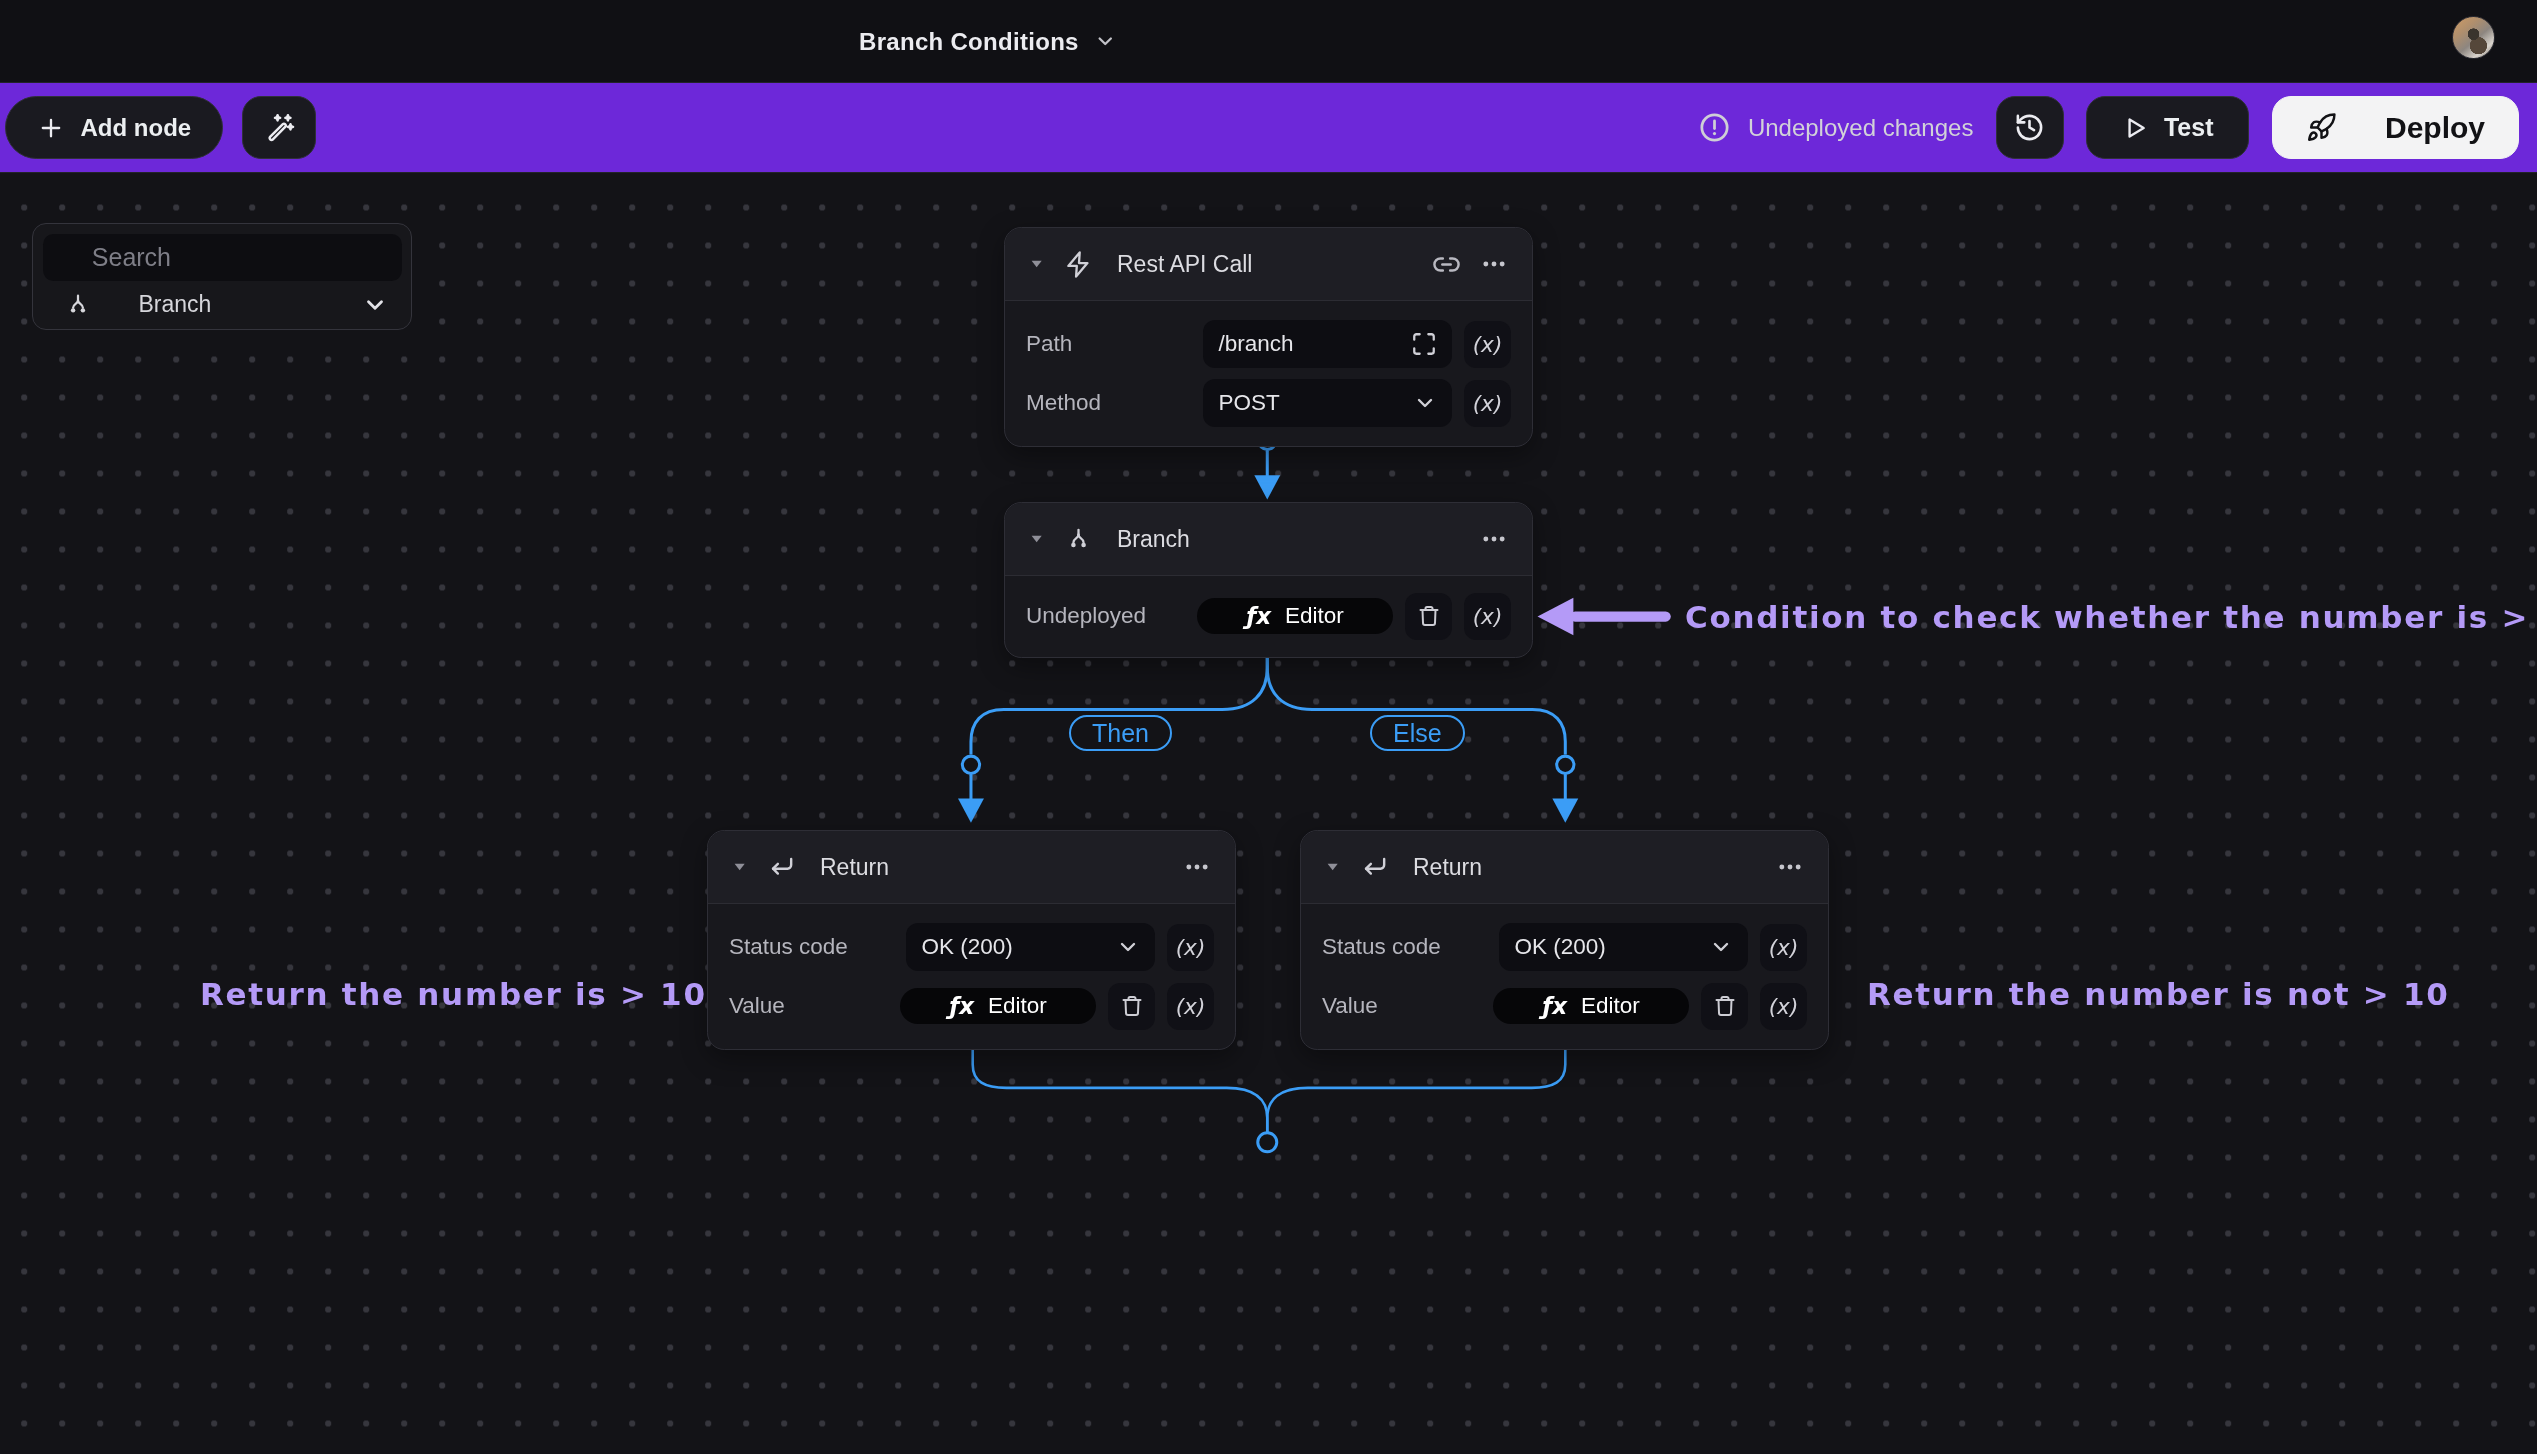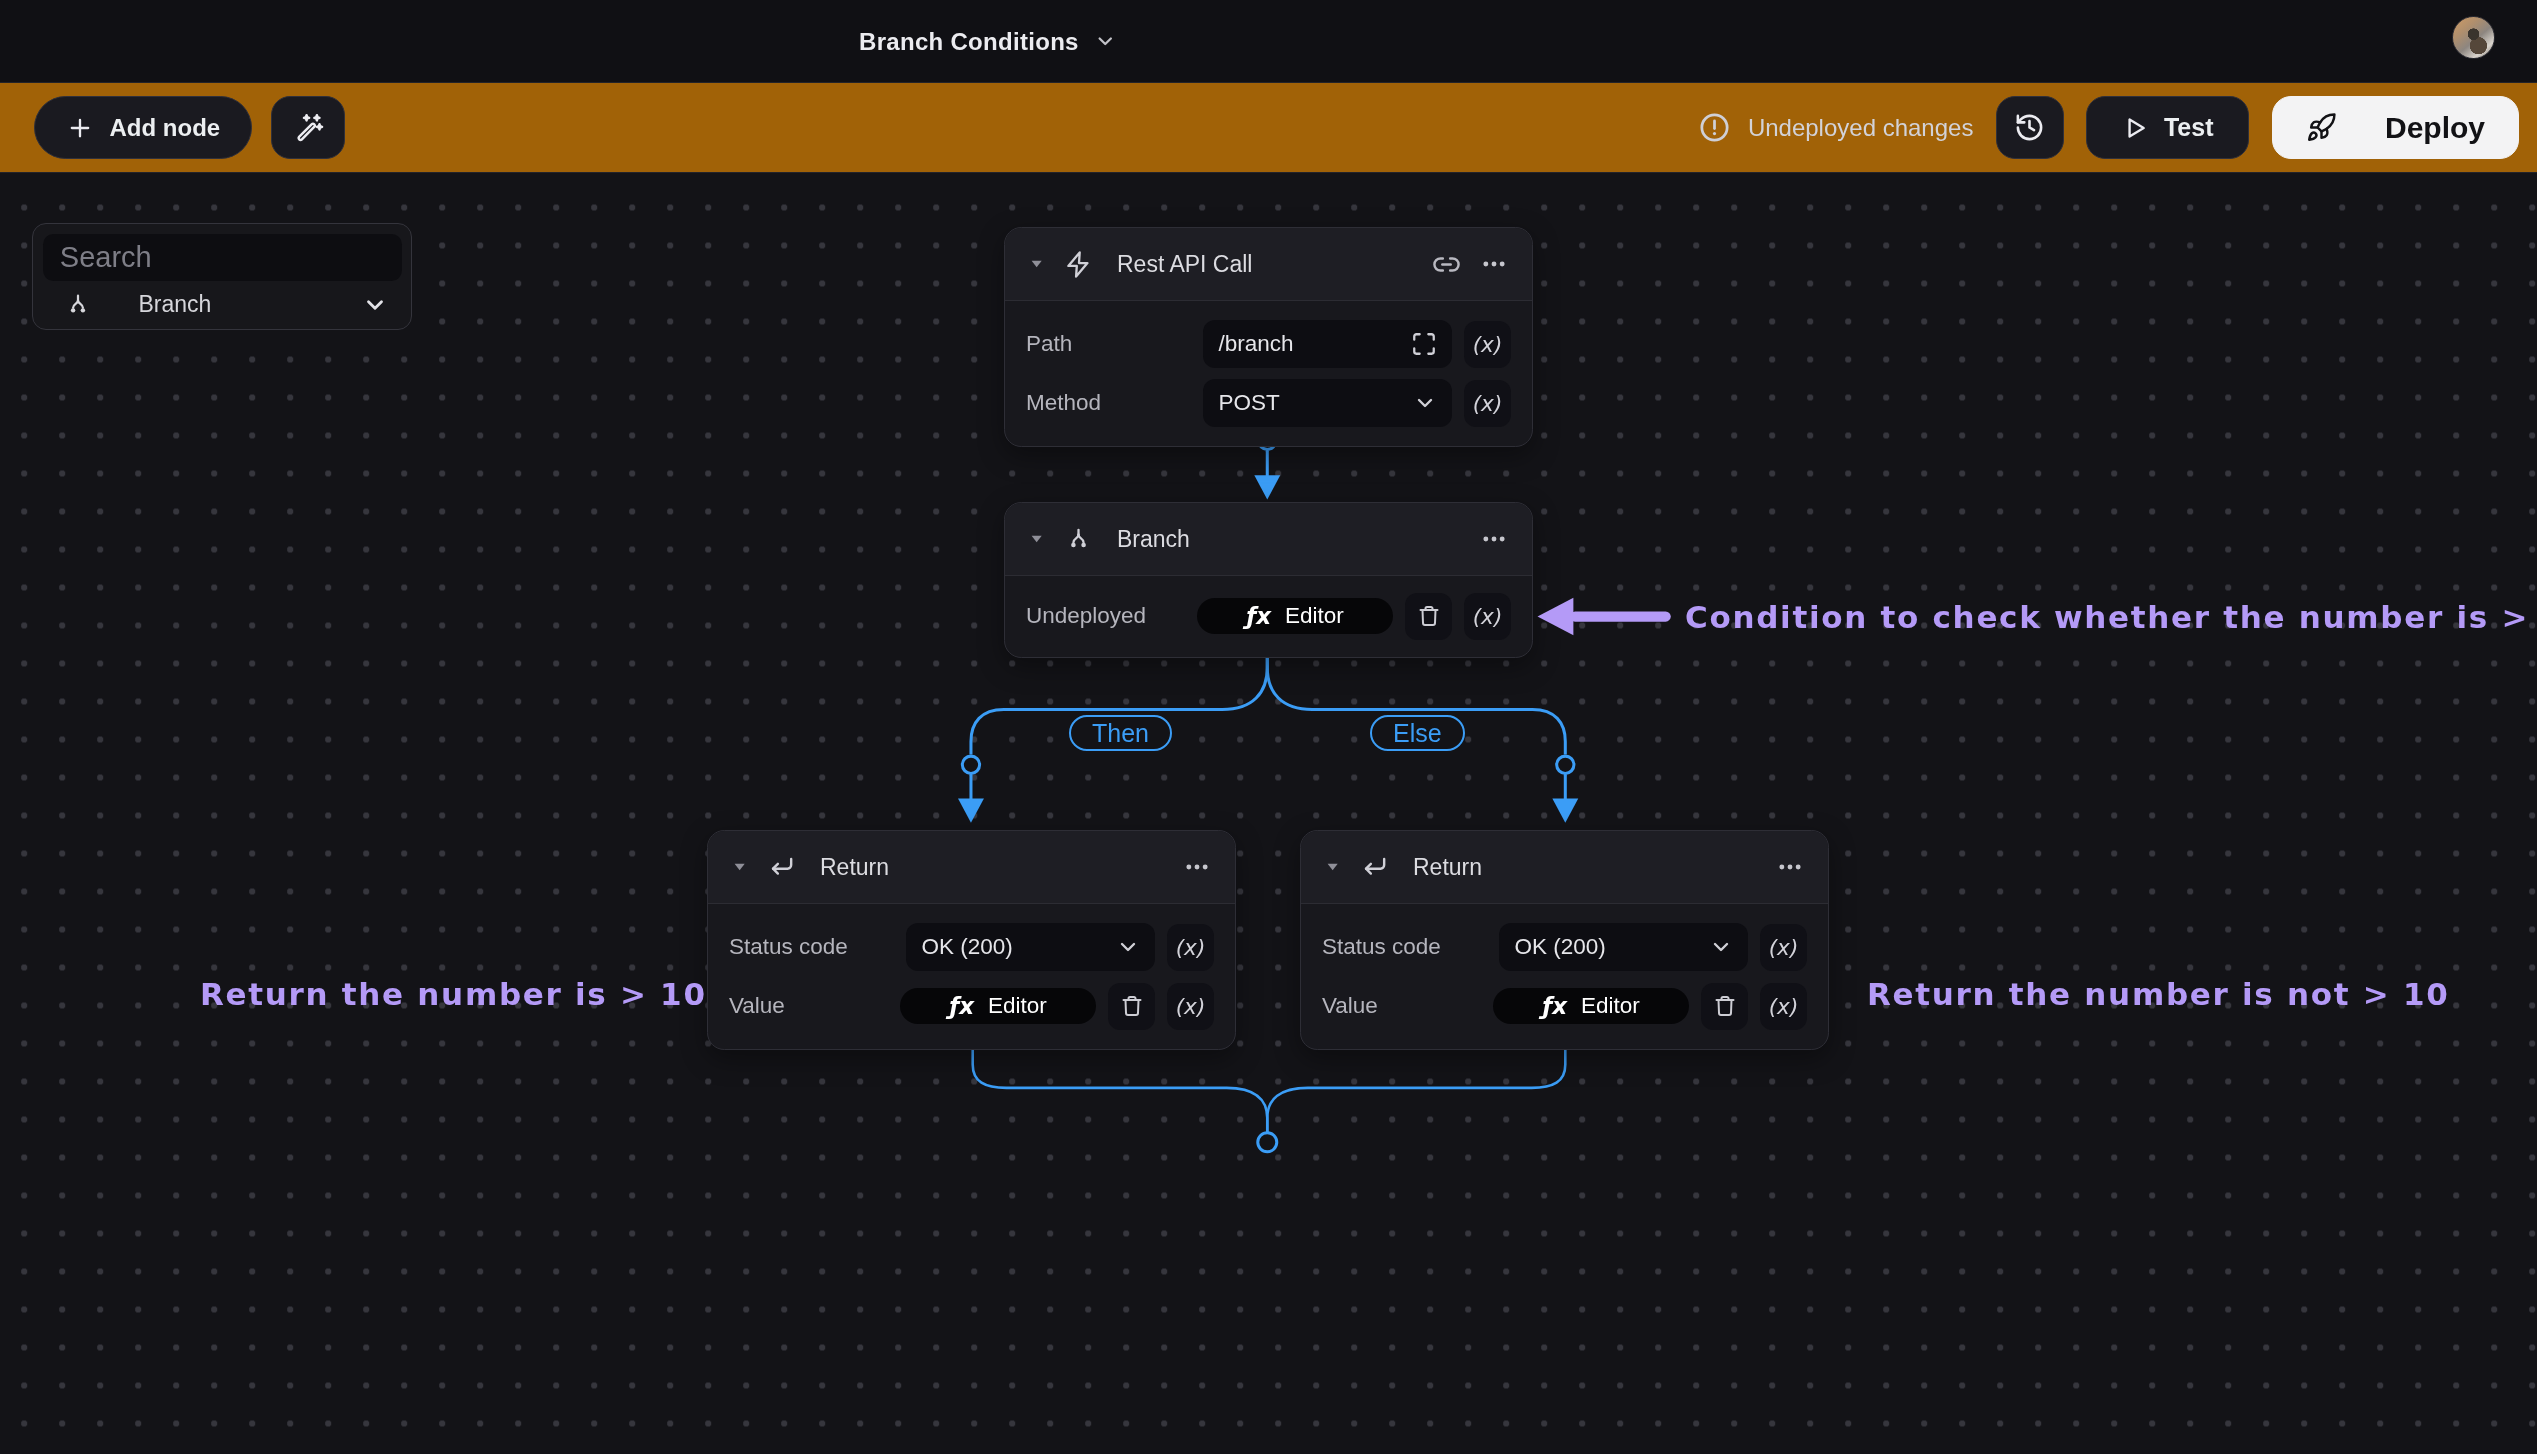--- a/index.html
+++ b/index.html
@@ -13,22 +13,22 @@
     display:flex; align-items:center; gap:15.5px; }
   .title-wrap .title { font-size:24px; font-weight:600; color:#ececf0; letter-spacing:0.3px; }
   .avatar { position:absolute; left:2452px; top:16.4px; width:43px; height:43px; border-radius:50%;
     background:
       radial-gradient(circle at 50% 42%, #3a342d 0 18%, transparent 19%),
       radial-gradient(circle at 62% 70%, #55473a 0 22%, transparent 23%),
       linear-gradient(140deg, #cf9c66 0%, #b08f6d 30%, #8d8680 55%, #d9d4cd 78%, #6e655b 100%);
     border:0.9px solid #2c2c33; }
 
   
-  .toolbar { width:100%; height:90px; background:#a16207; border-bottom:0.9px solid #232329;
-    display:flex; align-items:center; padding:0 19px 0 34px; }
+  .toolbar { width:100%; height:90px; background:#6d28d9; border-bottom:0.9px solid #232329;
+    display:flex; align-items:center; padding:0 19px 0 5px; }
   .tb-left { display:flex; align-items:center; gap:19px; }
   .tb-right { margin-left:auto; display:flex; align-items:center; gap:22.5px; }
   .btn { display:flex; align-items:center; justify-content:center; gap:15.5px; height:63px;
     background:#1a1a20; border:1.3px solid #30303a; color:#eceff1; cursor:pointer; }
   .btn-addnode { border-radius:35px; padding:0 31px; font-size:24px; font-weight:600; }
   .btn-wand { width:74px; border-radius:19px; }
   .btn-icon-sq { width:68px; border-radius:19px; }
   .btn-test { border-radius:19px; padding:0 35px; font-size:25px; font-weight:600; }
   .btn-deploy { border-radius:19px; padding:0 33px; font-size:30px; font-weight:700;
     background:#f3f3f4; border-color:#f3f3f4; color:#121215;gap:48px; }
@@ -40,21 +40,21 @@
     background-size:38px 38px; background-position:5.2px 15.5px; overflow:hidden; }
 
   .edges { position:absolute; left:0; top:0; z-index:1; }
 
   
   .palette { position:absolute; left:32px; top:50px; width:380px; z-index:3;
     background:#17171b; border:1.3px solid #34343c; border-radius:14px; padding:9.5px 9.5px 0 9.5px; }
   .palette .search { height:47px; background:#0d0d11; border-radius:10.4px;
     display:flex; align-items:center; padding:0 17.3px; }
   .palette .search input { width:100%; background:transparent; border:none; outline:none;
-    color:#e6e6ea; font-size:29px; font-family:"Liberation Sans",sans-serif; }
+    color:#e6e6ea; font-size:25px; font-family:"Liberation Sans",sans-serif;margin-left:32px; }
   .palette .search input::placeholder { color:#7e7e87; }
   .palette .row { height:48px; display:flex; align-items:center; padding:0 14px 0 21px; }
   .palette .row .lbl { margin-left:47px; color:#d6d6db; font-size:23px; }
   .palette .row .chev { margin-left:auto; color:#e3e3e8; }
 
   
   .node { position:absolute; width:529px; z-index:2; background:#18181d;
     border:1.3px solid #2e2e36; border-radius:17.3px; overflow:hidden;
     box-shadow:0 8.6px 26px rgba(0,0,0,.35); }
   .node-header { height:73px; background:#1e1e24; border-bottom:0.9px solid #2c2c33;

